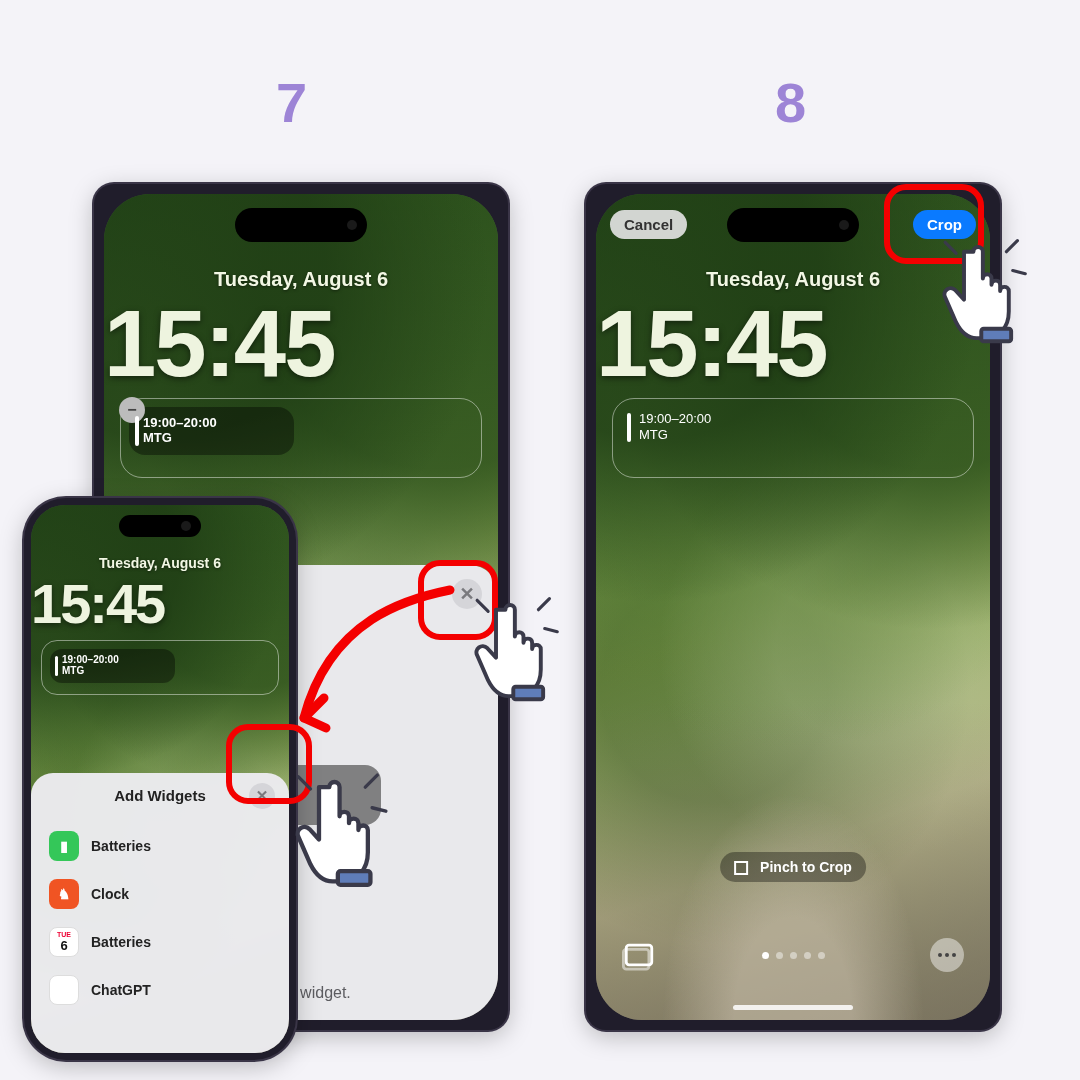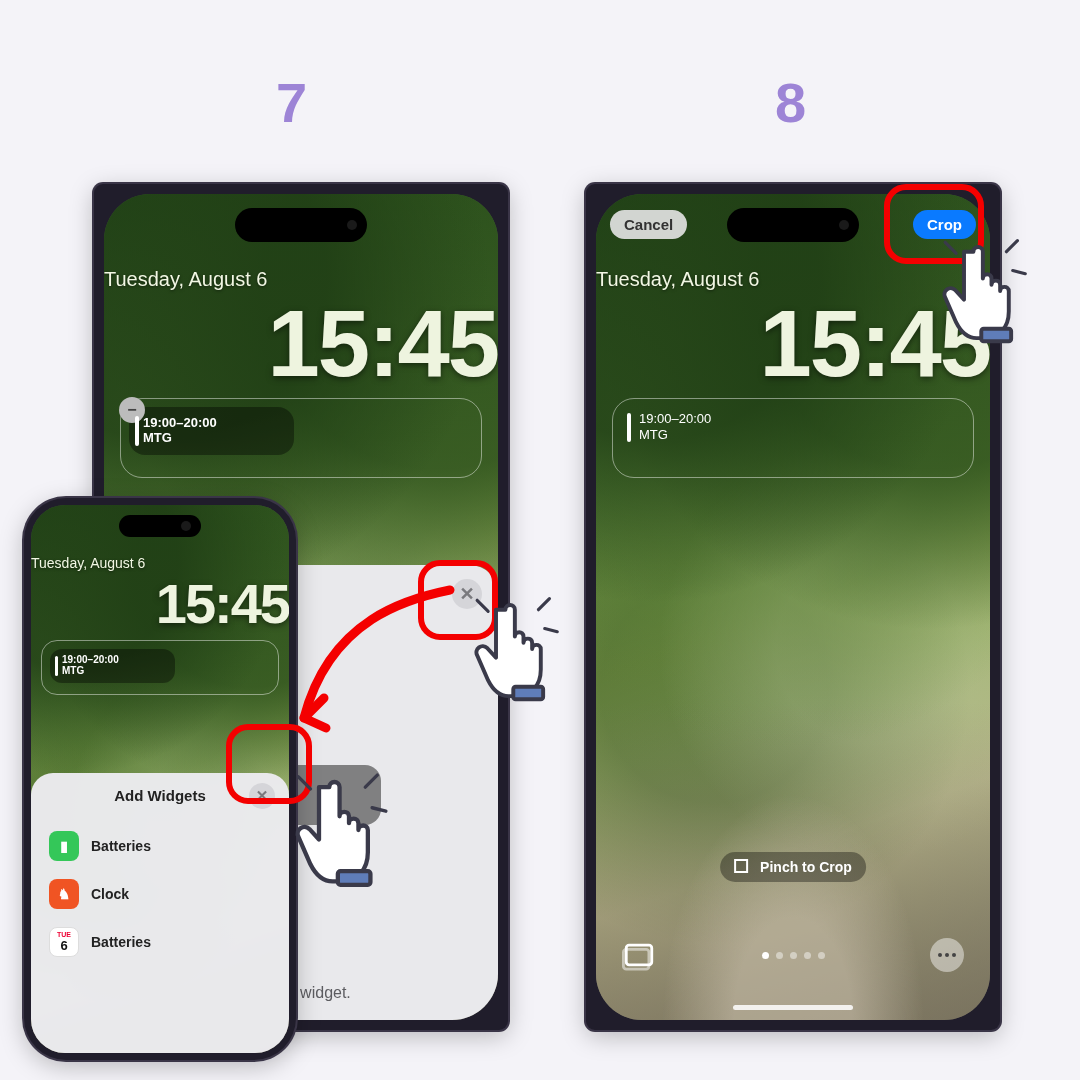--- a/index.html
+++ b/index.html
@@ -16,21 +16,21 @@
 .step-num {
   position: absolute;
   font-size: 56px;
   font-weight: 700;
   color: #9d84d6;
 }
 
 
 .phone {
   position: absolute;
-  border-radius: 9px;
+  border-radius: 20px;
   background: #201d2b;
   box-shadow: 0 0 0 2px #3a3547, 0 6px 24px rgba(0,0,0,.25);
   overflow: hidden;
 }
 .phone .screen {
   position: absolute;
   inset: 10px;
   border-radius: 46px;
   overflow: hidden;
   background: linear-gradient(160deg,#2f5a22 0%, #507a34 30%, #8aa64e 50%, #9fb56a 60%, #b9b78c 75%, #7c7a66 100%);
@@ -70,31 +70,31 @@
   background:
     radial-gradient(ellipse 60% 90% at 50% 100%, rgba(200,190,170,.6) 0 25%, transparent 55%),
     linear-gradient(to top, rgba(120,110,90,.6), transparent 70%);
 }
 
 
 .ls-date {
   position: absolute;
   top: 74px;
   left: 0; right: 0;
-  text-align: left;
+  text-align: center;
   color: #f2f7e4;
   font-size: 20px;
-  font-weight: 400;
+  font-weight: 700;
   text-shadow: 0 1px 3px rgba(0,0,0,.5);
 }
 .ls-time {
   position: absolute;
   top: 96px;
   left: 0; right: 0;
-  text-align: right;
+  text-align: left;
   color: #eef4df;
   font-size: 94px;
   font-weight: 700;
   letter-spacing: -2px;
   text-shadow: 0 2px 6px rgba(0,0,0,.5);
 }
 
 .widget-frame {
   position:absolute;
   left: 16px; right: 16px;
@@ -234,21 +234,21 @@
   padding-left:12px;
 }
 .widget-right-ev .bar{
   position:absolute; left:0; top:2px; bottom:2px; width:4px; background:#fff; border-radius:2px;
 }
 .pinch {
   position:absolute; bottom:138px; left:50%; transform:translateX(-50%);
   background:rgba(0,0,0,.35); color:#fff;
   padding:7px 14px; border-radius:16px;
   font-size:14px; font-weight:600;
-  display:flex; align-items:flex-start; gap:12px;
+  display:flex; align-items:flex-end; gap:12px;
 }
 .crop-ic{ width:14px;height:14px;border:2px solid #fff; position:relative;}
 .crop-ic::before,.crop-ic::after{content:"";position:absolute;background:#fff;}
 .style-name {
   position:absolute; bottom:98px; left:0; right:0;
   text-align:center; color:#fff; font-size:17px; font-weight:700;
   text-shadow:0 1px 3px rgba(0,0,0,.6);
 }
 .bottom-bar {
   position:absolute; bottom:48px; left:0; right:0;
@@ -352,20 +352,24 @@
           <div class="icon ic-brave">♞</div>
           <div class="label">Clock</div>
         </div>
         <div class="app-row">
           <div class="icon ic-cal">
             <span class="dow">TUE</span>
             <span class="dn">6</span>
           </div>
           <div class="label">Batteries</div>
         </div>
+        <div class="app-row">
+          <div class="icon ic-gpt">✦</div>
+          <div class="label">ChatGPT</div>
+        </div>
       </div>
     </div>
   </div>
 </div>
 
 <div class="phone" style="left:586px; top:184px; width:414px; height:846px;">
   <div class="screen">
     <div class="foliage"></div>
     <div class="path"></div>
     <div class="dynisland" style="width:132px;"></div>

